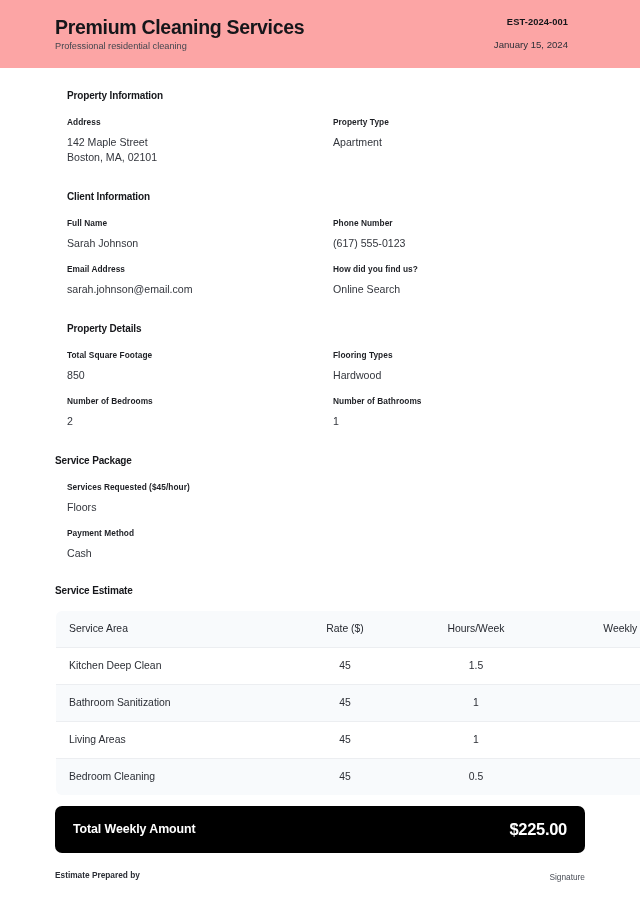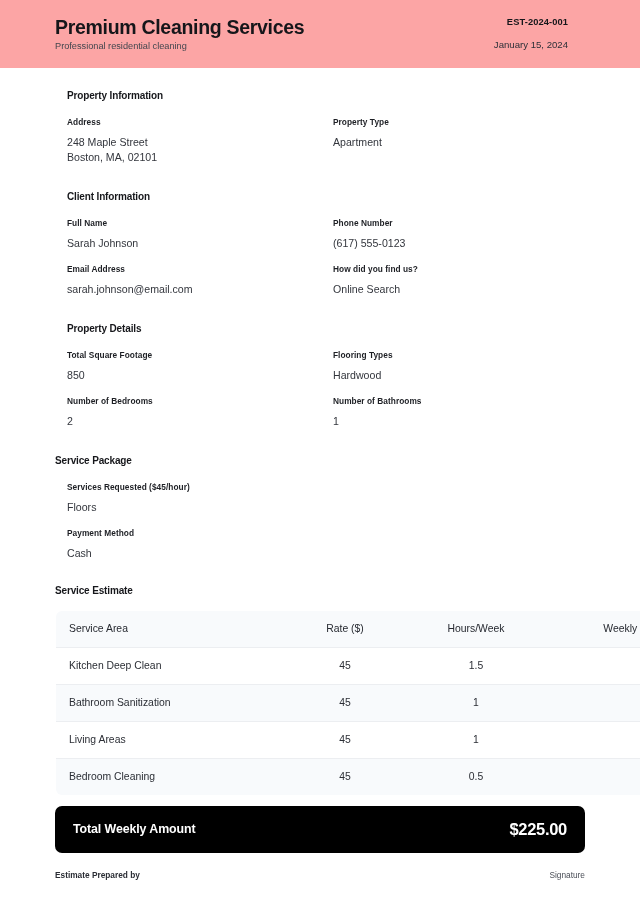--- a/index.html
+++ b/index.html
@@ -199,21 +199,21 @@
 </div>
 
 <div class="page">
 
   <div class="section" style="margin-top:22px;">
     <h2 class="section-title indent">Property Information</h2>
     <div class="field-grid" style="margin-top:17px;">
       <div class="field-col left">
         <div class="field">
           <div class="field-label">Address</div>
-          <div class="field-value">248 Maple Street</div>
+          <div class="field-value">142 Maple Street</div>
           <div class="field-value">Boston, MA, 02101</div>
         </div>
       </div>
       <div class="field-col right">
         <div class="field">
           <div class="field-label">Property Type</div>
           <div class="field-value">Apartment</div>
         </div>
       </div>
     </div>
@@ -327,21 +327,21 @@
         </tr>
       </tbody>
     </table>
 
     <div class="total-bar">
       <div class="total-label">Total Weekly Amount</div>
       <div class="total-amount">$225.00</div>
     </div>
   </div>
 
-  <div class="doc-footer" style="margin-top:18px;">
+  <div class="doc-footer" style="margin-top:18px;align-items:center;">
     <div>
       <div class="prepared-label">Estimate Prepared by</div>
 
     </div>
     <div>
       <div class="signature-label">Signature</div>
     </div>
   </div>
 
 </div>

